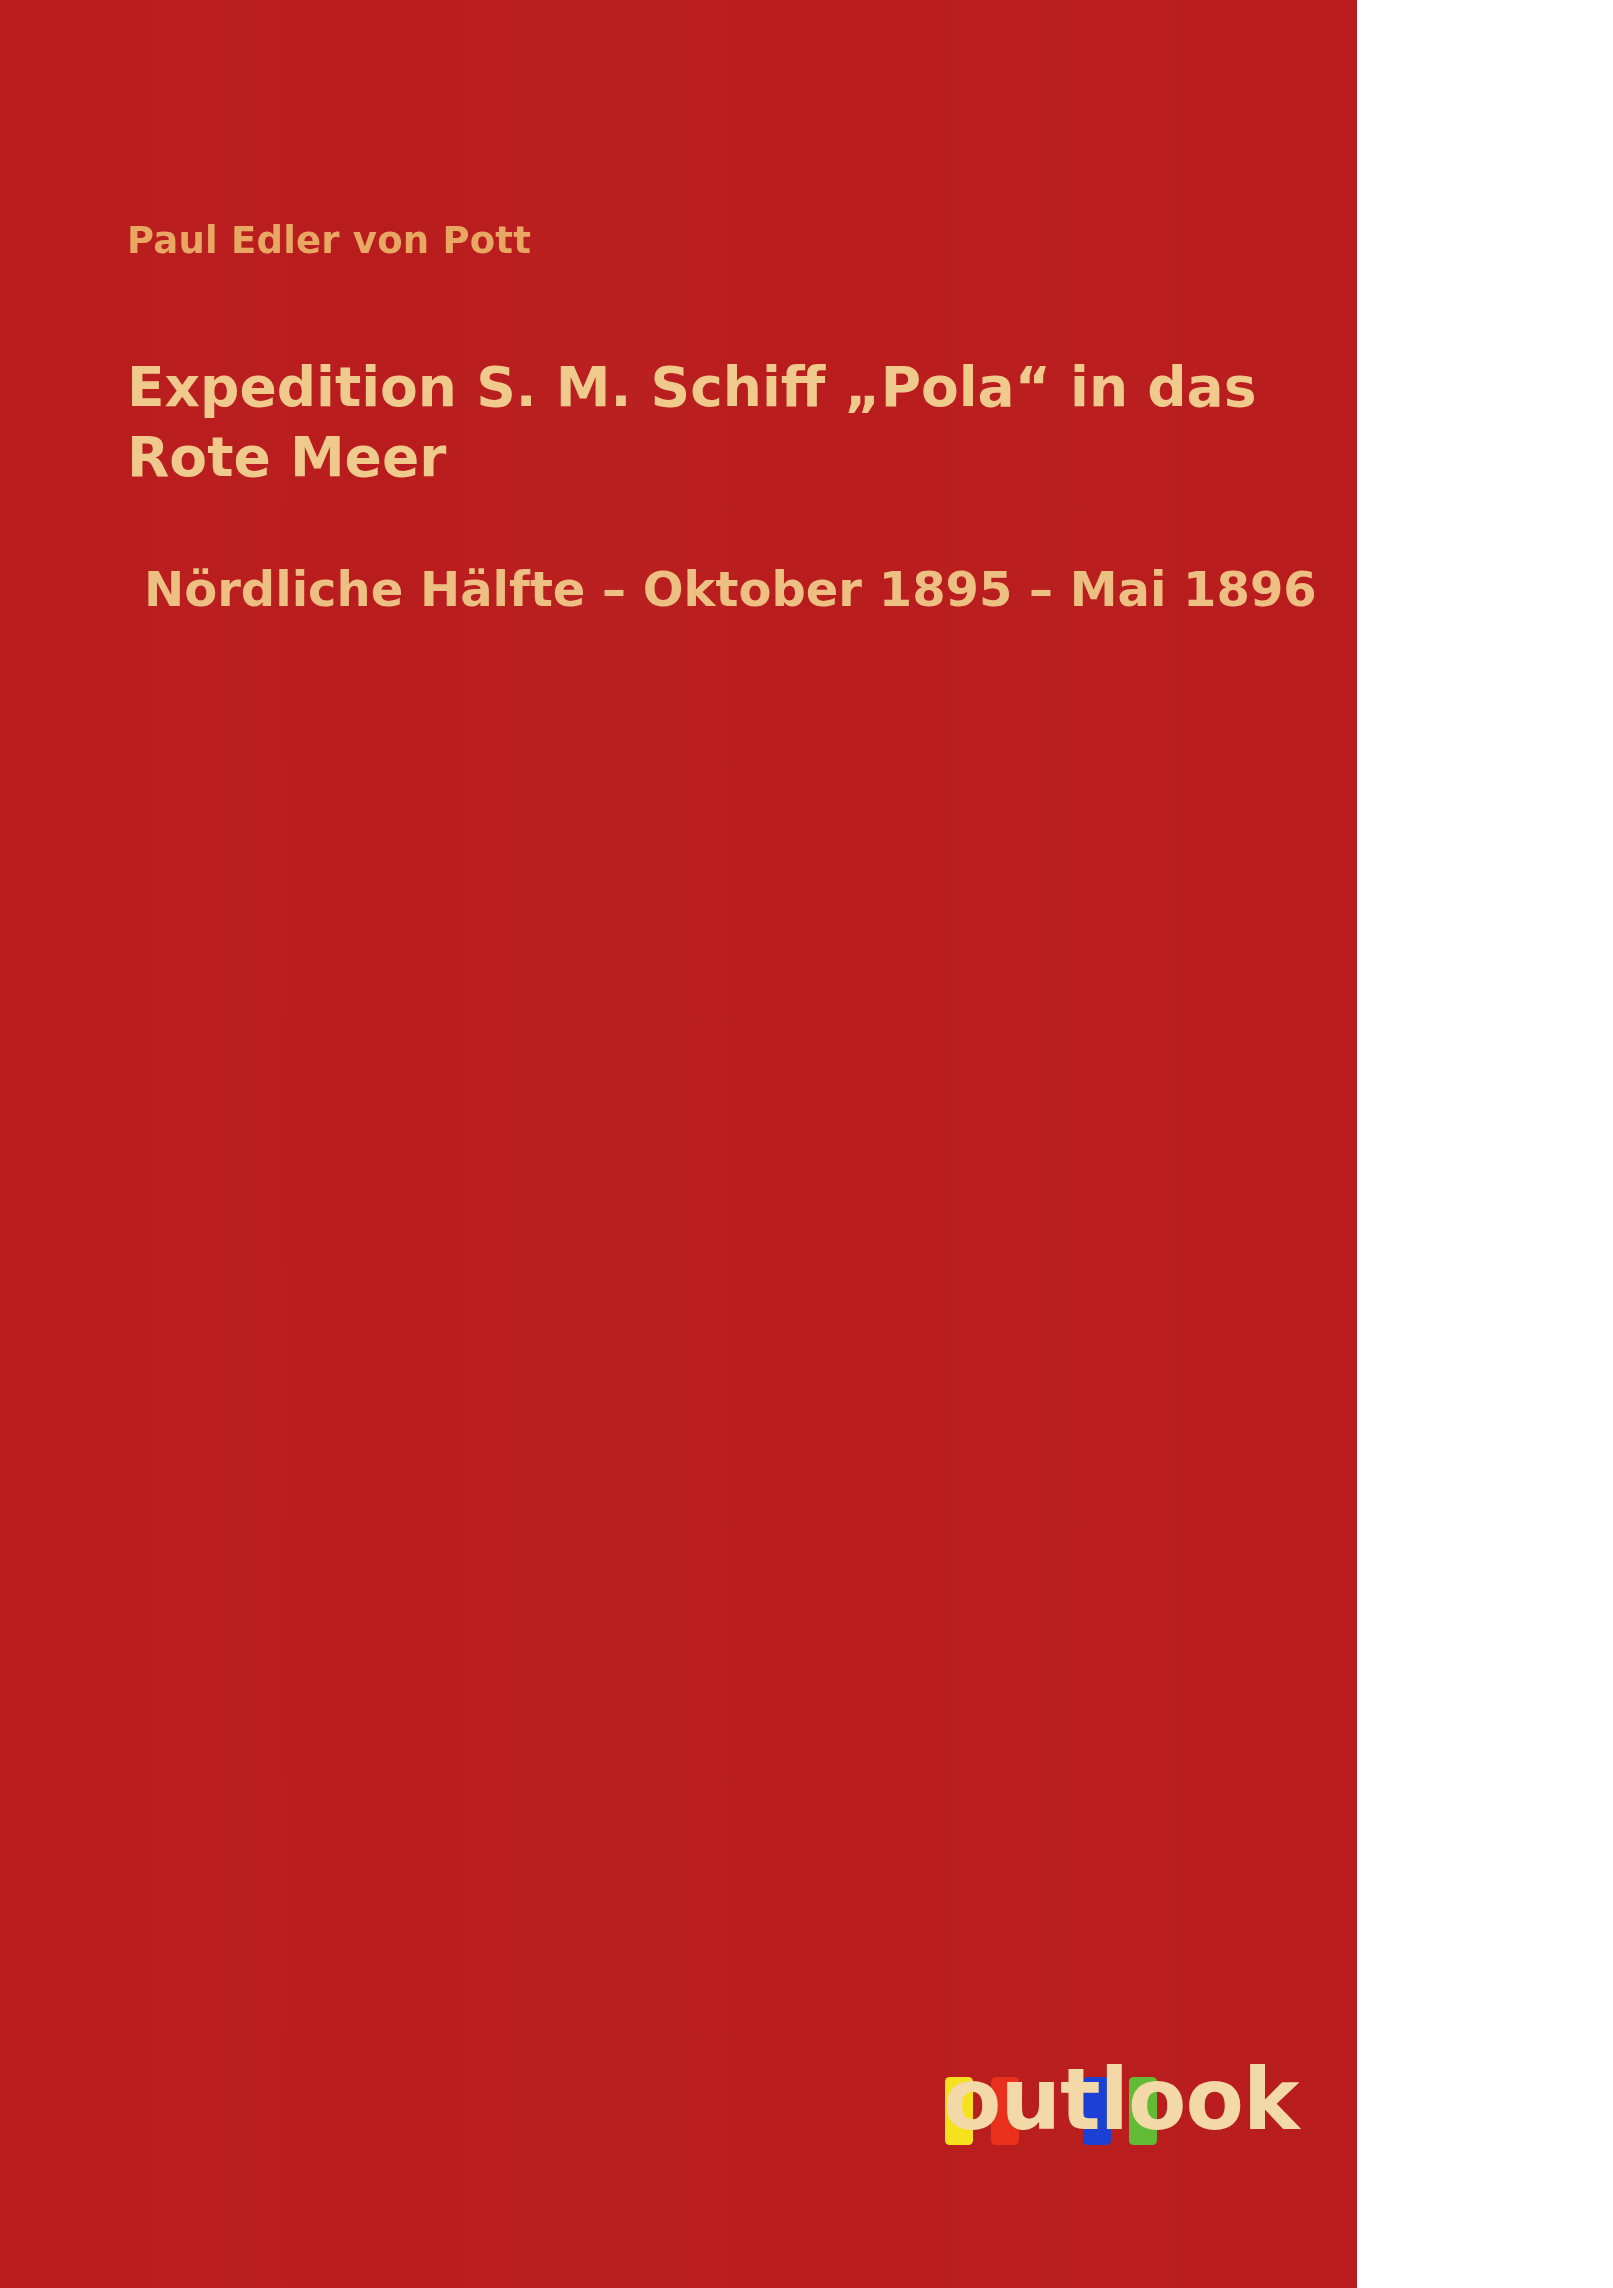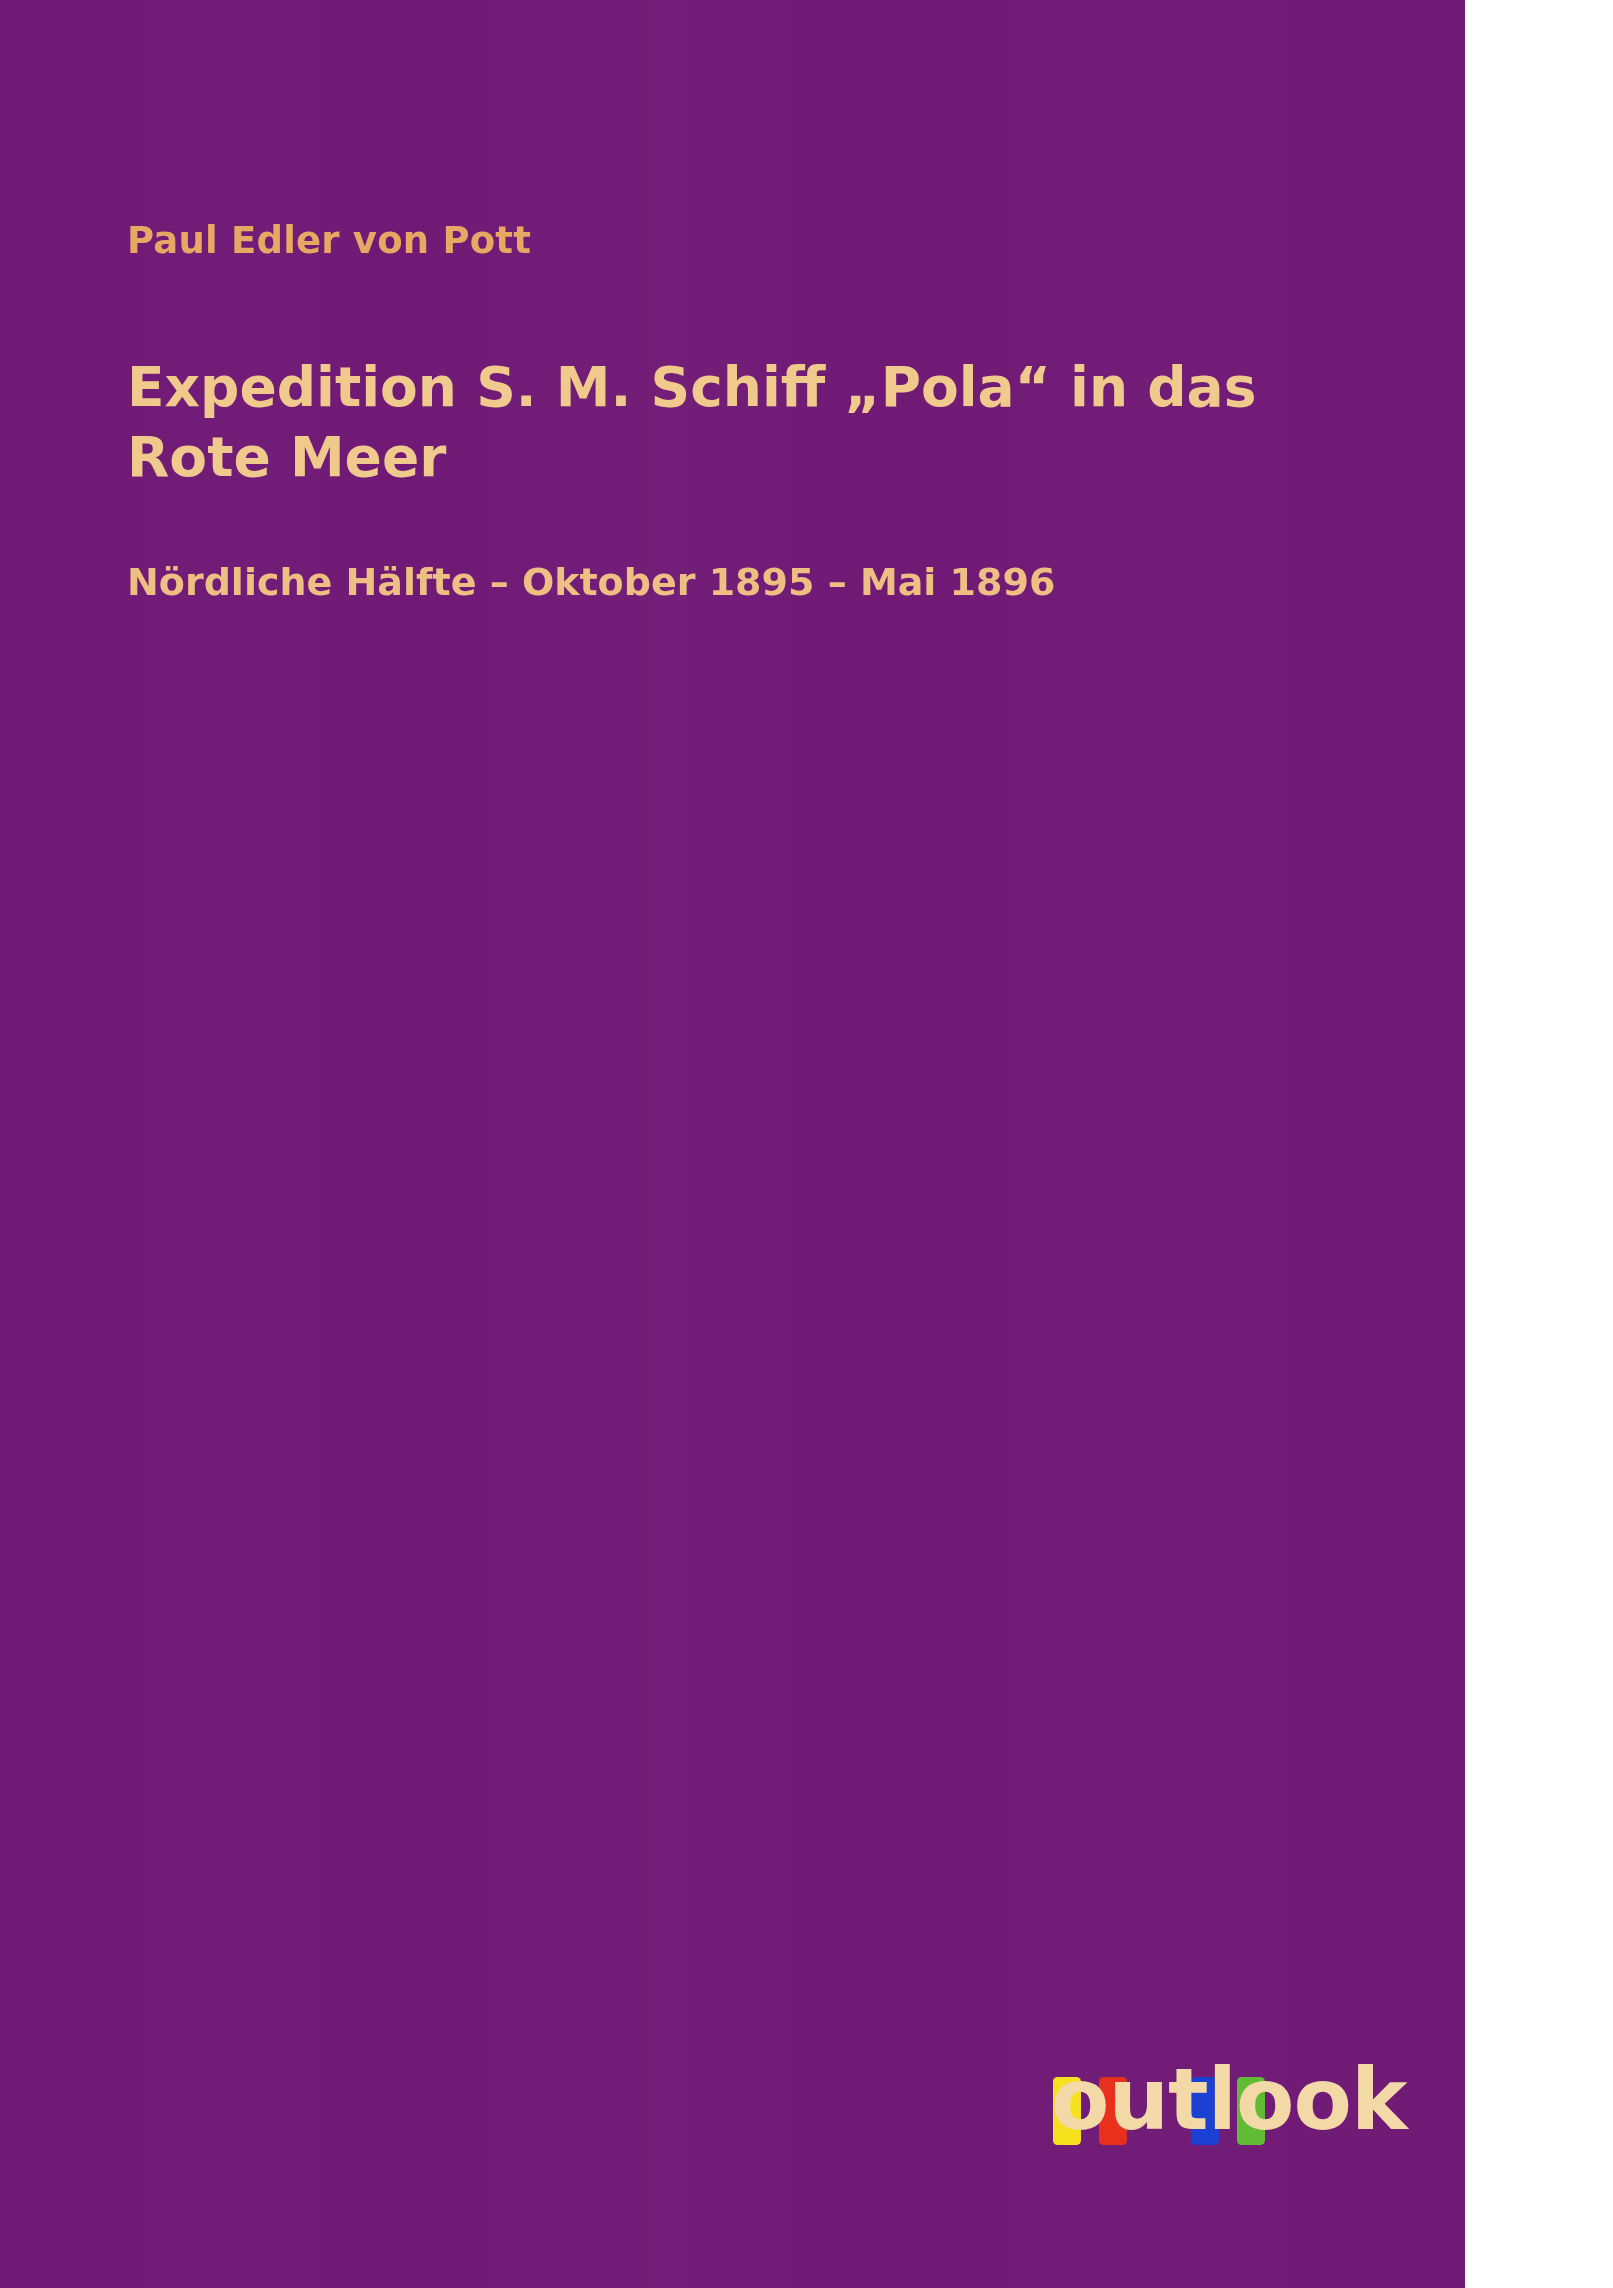--- a/index.html
+++ b/index.html
@@ -8,23 +8,23 @@
   }
   body {
     width: 1613px;
     height: 2289px;
     background: #ffffff;
     font-family: "DejaVu Sans", sans-serif;
     overflow: hidden;
   }
   .cover {
     position: relative;
-    width: 1465px;
+    width: 1357px;
     height: 2289px;
-    background: #701a75;
+    background: #b91c1c;
     box-sizing: border-box;
     overflow: hidden;
   }
   
   .cover::before {
     content: "";
     position: absolute;
     inset: 0;
     background:
       linear-gradient(90deg,
@@ -54,24 +54,24 @@
   .title {
     color: #f0c98c;
     font-size: 55px;
     font-weight: bold;
     line-height: 1.27;
     margin: 0 0 65px 0;
     max-width: 1264px;
   }
   .subtitle {
     color: #edbf82;
-    font-size: 38px;
+    font-size: 48px;
     font-weight: bold;
     line-height: 1.3;
-    margin: 0;
+    margin: 17px;
   }
 
   
   .logo {
     position: absolute;
     right: 137px;
     bottom: 137px;
     height: 111px;
     display: flex;
     align-items: flex-end;

